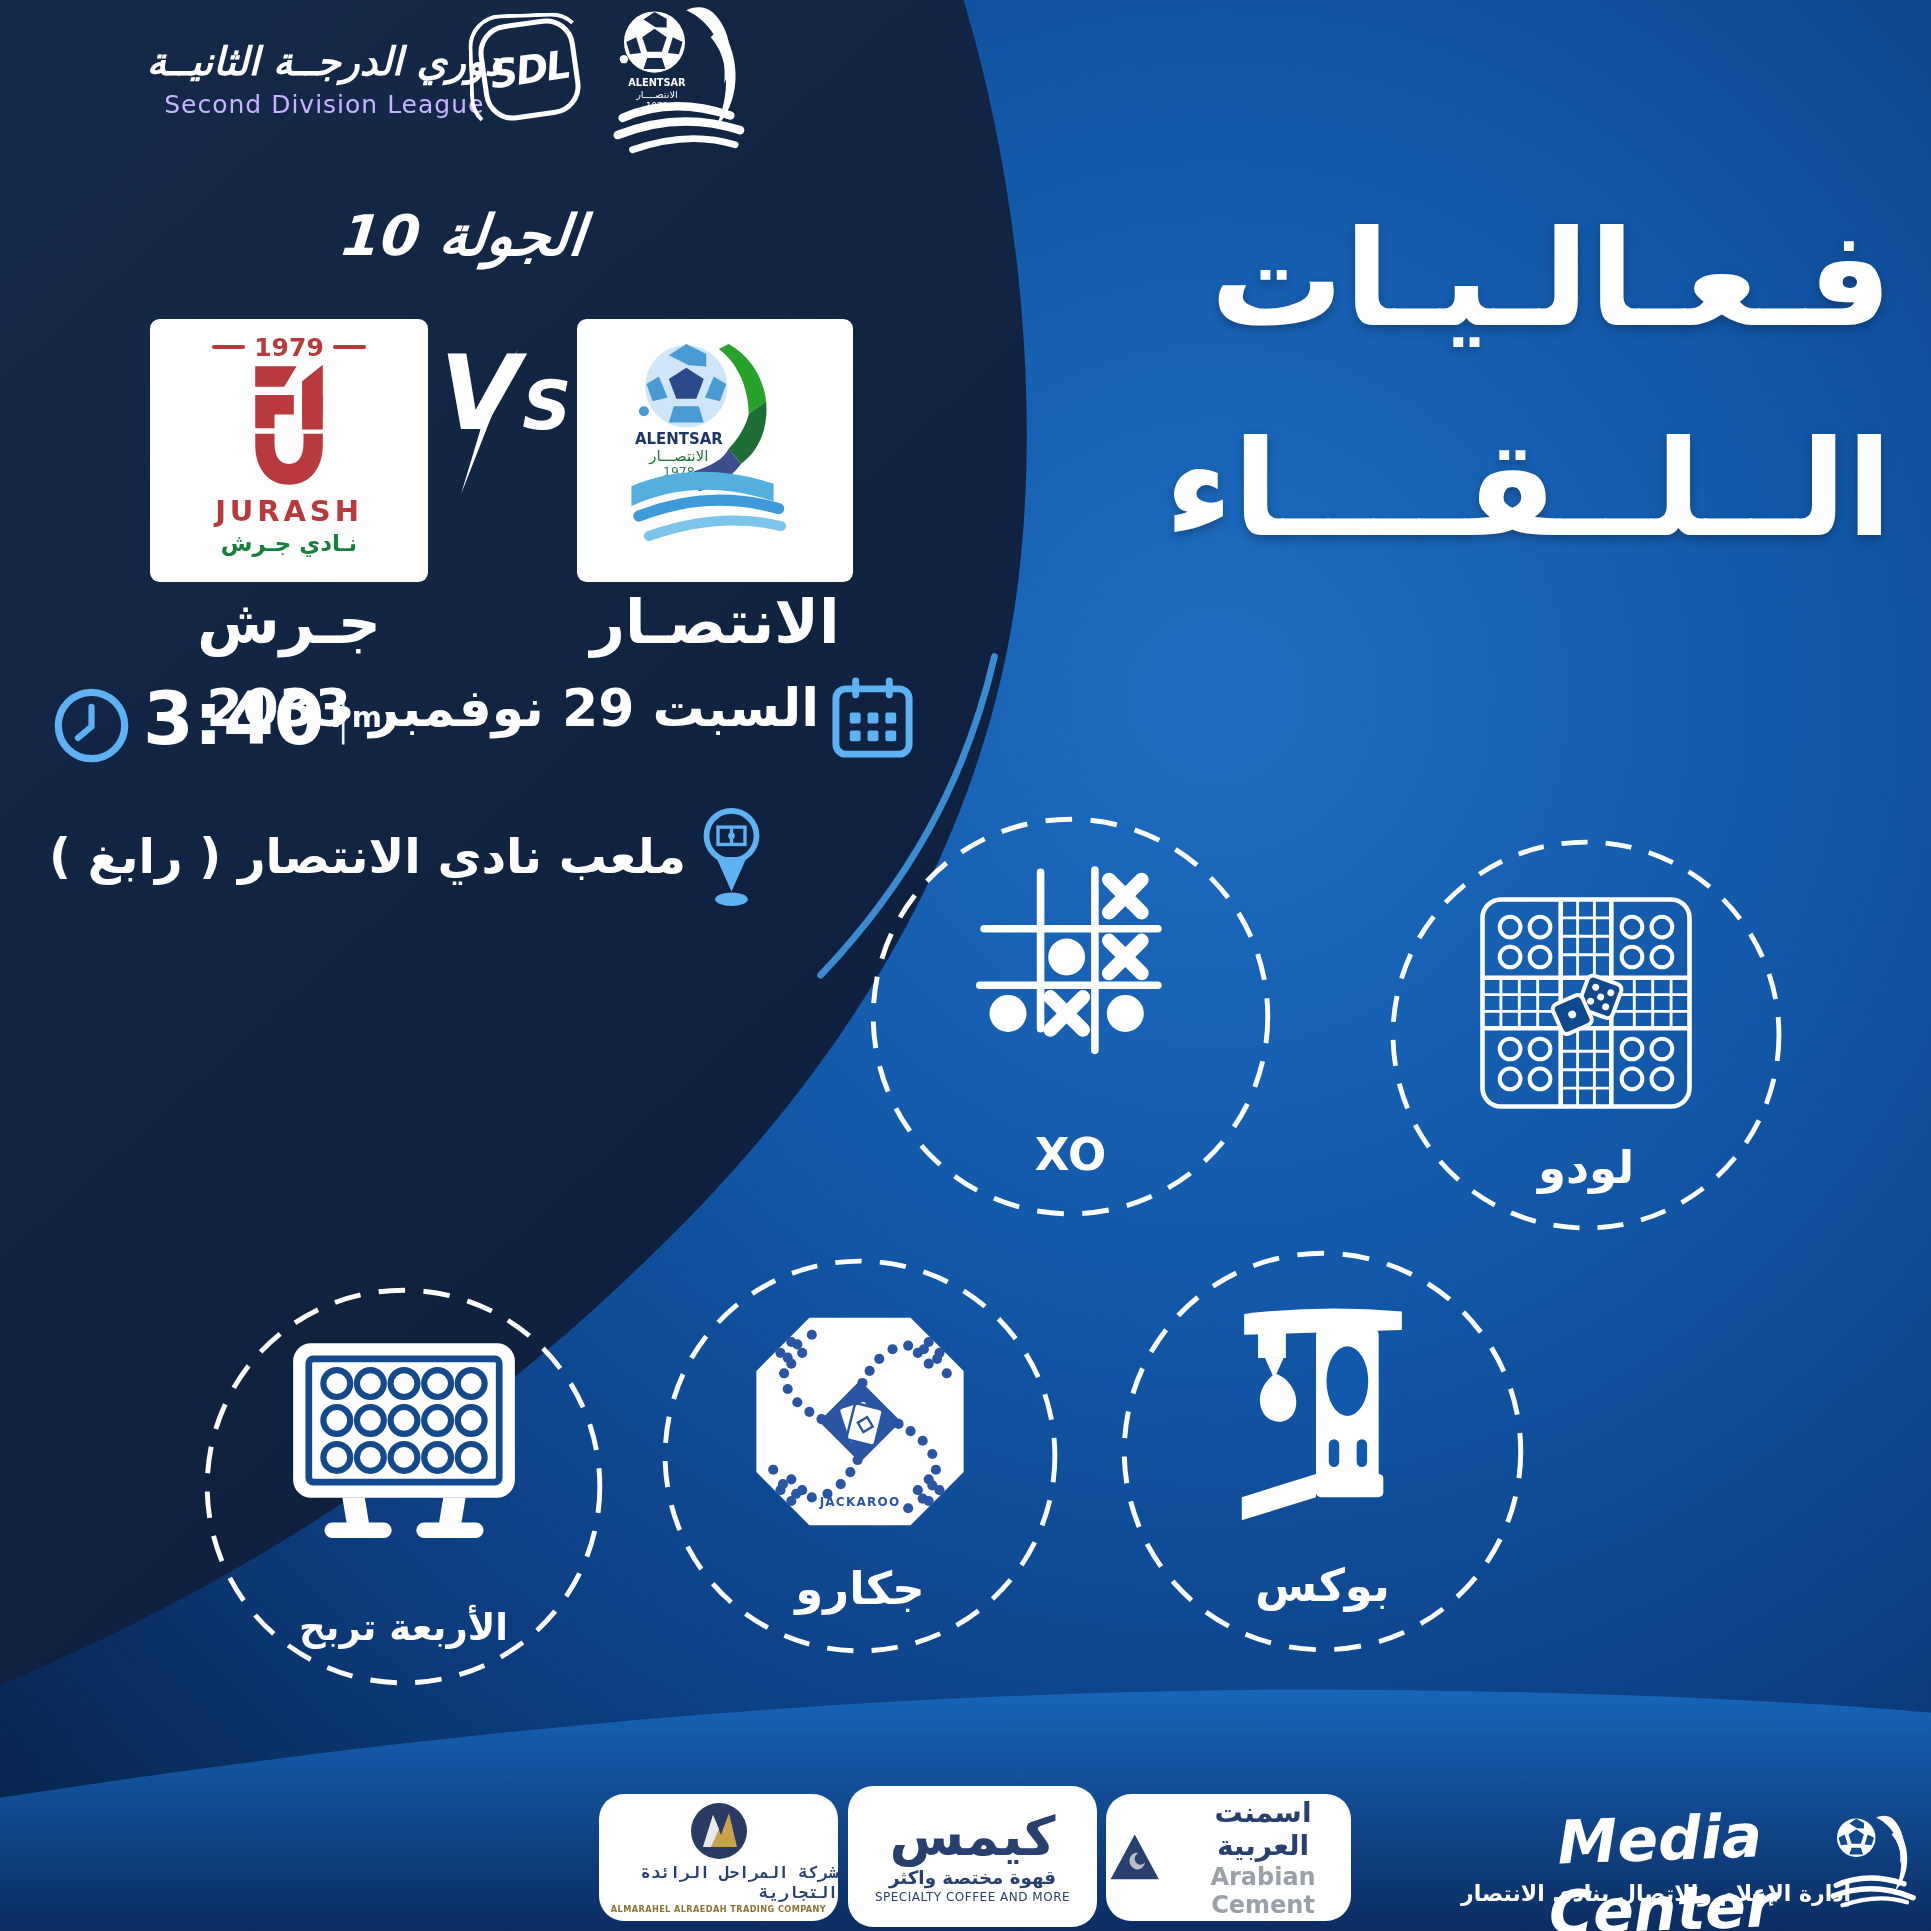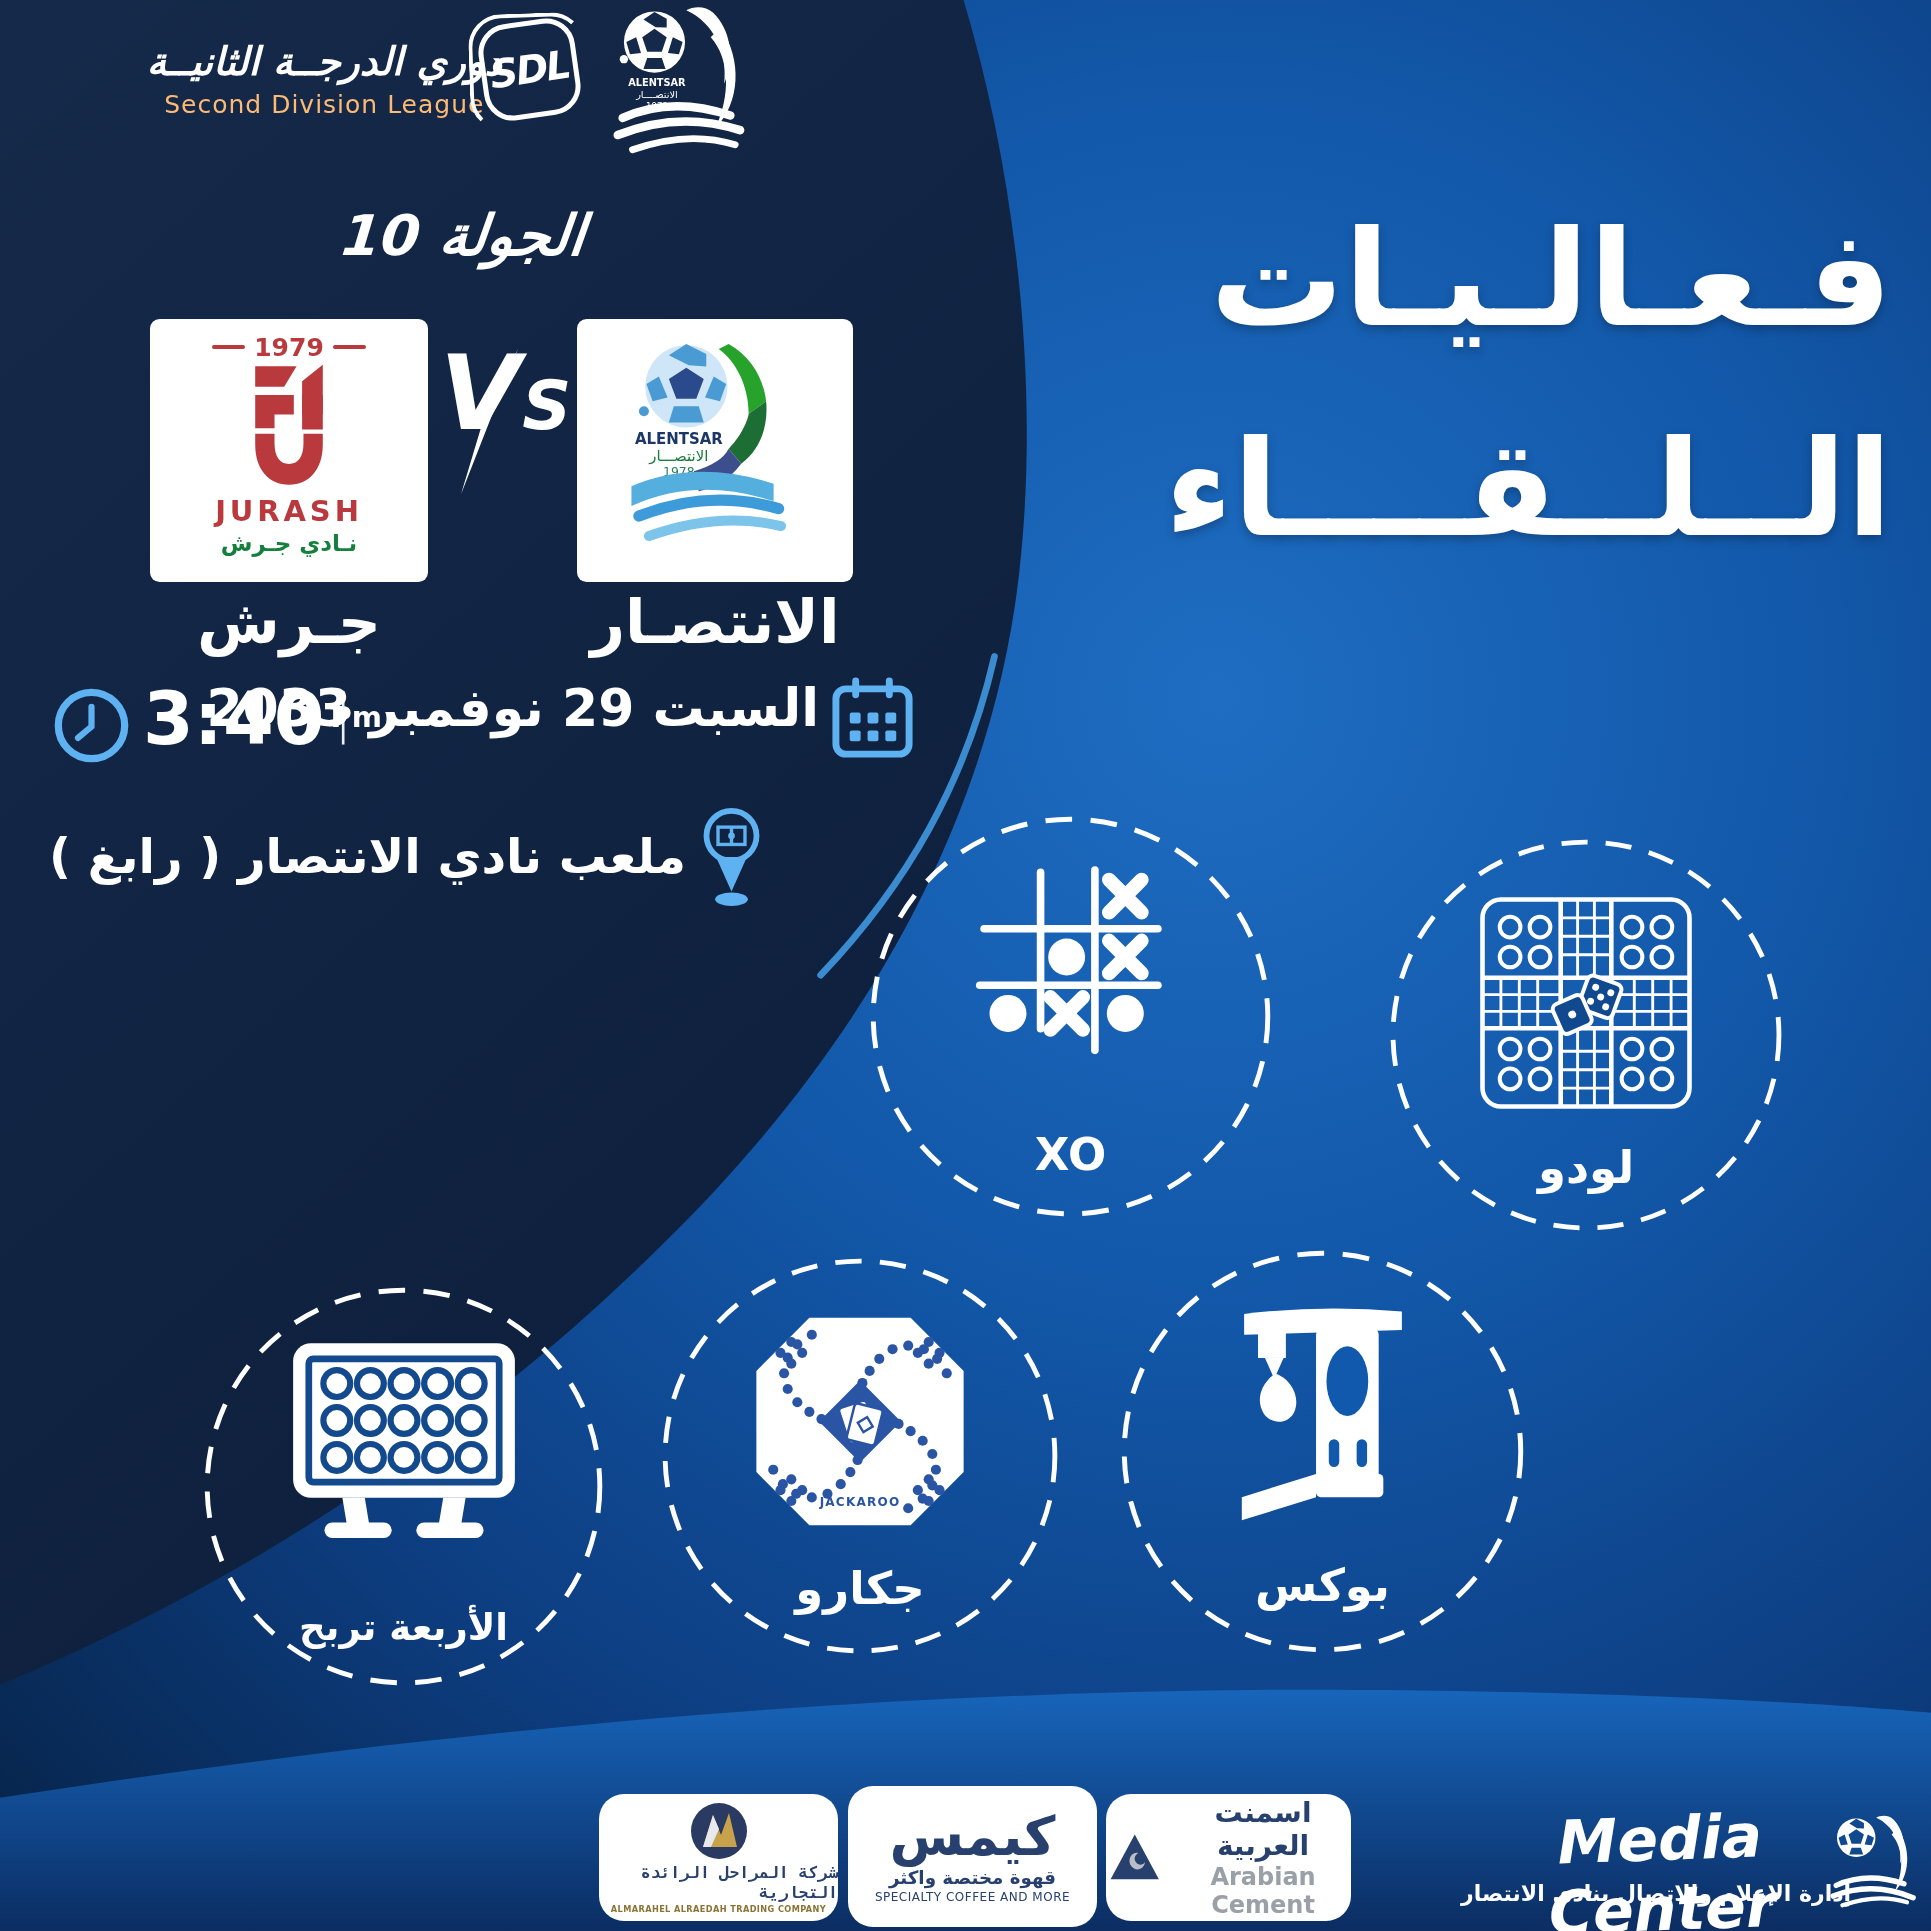--- a/index.html
+++ b/index.html
@@ -4,21 +4,21 @@
 <style>
   html,body{margin:0;padding:0;background:#06142a;}
   .canvas{position:relative;width:1931px;height:1931px;overflow:hidden;
           font-family:"DejaVu Sans",sans-serif;color:#fff;}
   .abs{position:absolute;}
   svg{display:block;}
 
   
   .league-text{right:1429px;top:39px;text-align:center;direction:rtl;}
   .league-ar{font-size:39px;font-weight:800;letter-spacing:0;font-style:italic;}
-  .league-en{font-size:25px;font-weight:400;margin-top:5.8px;letter-spacing:1px;color:#fdba74;text-align:center;}
+  .league-en{font-size:25px;font-weight:400;margin-top:5.8px;letter-spacing:1px;color:#c4b5fd;text-align:center;}
   .sdl-badge{left:481px;top:21px;width:97px;height:97px;transform:rotate(-8deg);}
   .sdl-inner{position:absolute;inset:0;border:5.8px solid #fff;border-radius:29px;
              display:flex;align-items:center;justify-content:center;}
   .sdl-outer{position:absolute;left:-11.6px;top:-7.7px;width:108px;height:108px;border:4.8px solid #fff;
              border-radius:33px;border-right-color:transparent;border-bottom-color:transparent;
              transform:rotate(6deg);}
   .sdl-txt{font-size:39px;font-weight:800;font-style:italic;letter-spacing:-1.9px;}
 
   
   .round{left:232px;top:203px;width:463px;text-align:center;direction:rtl;

